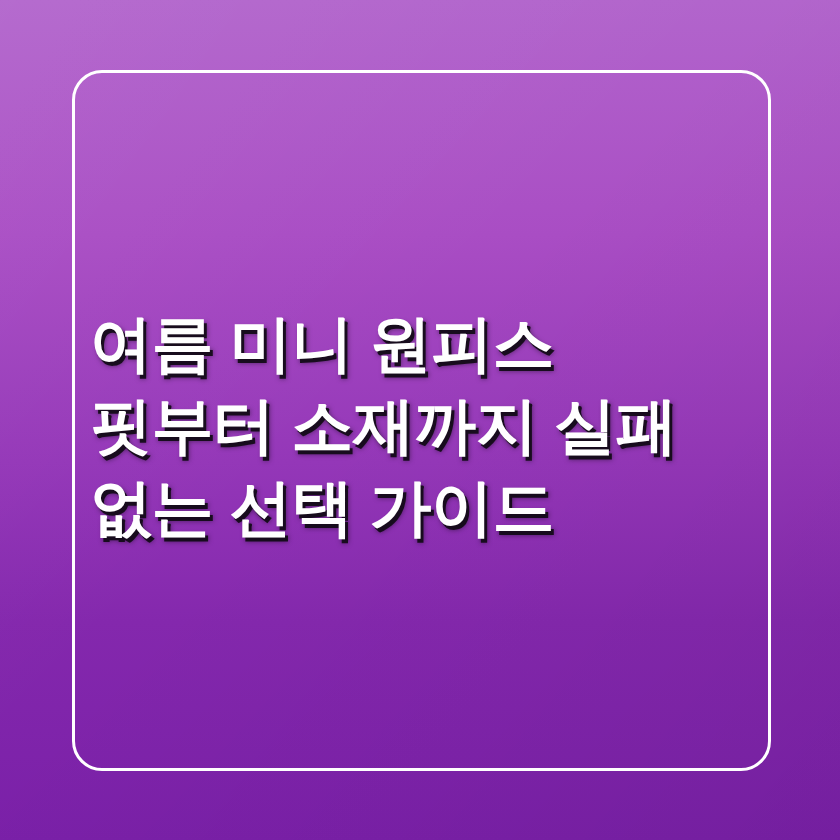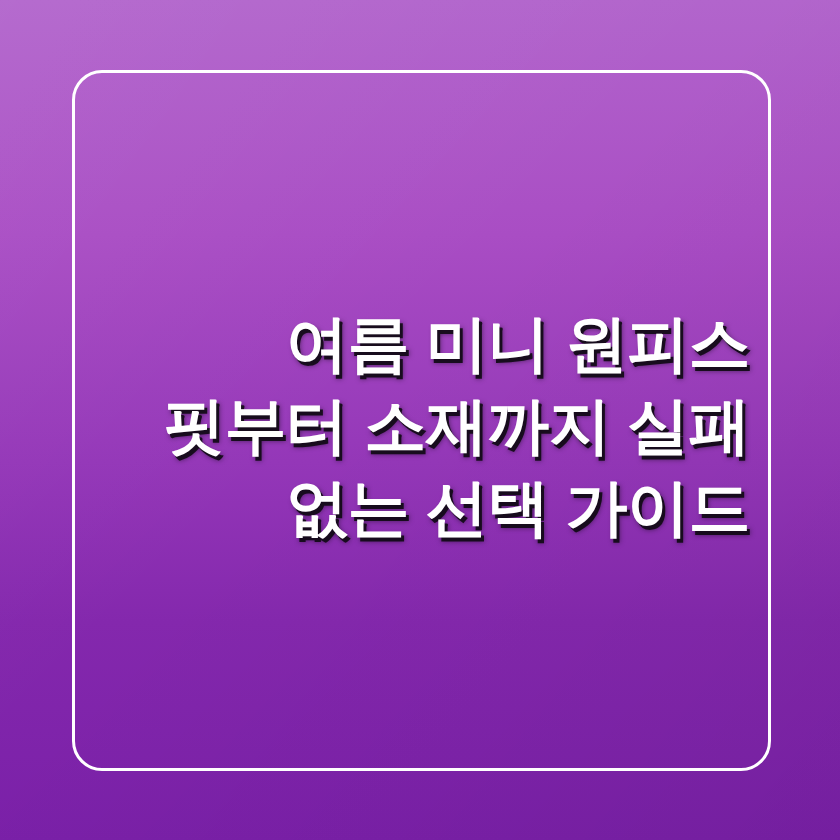--- a/index.html
+++ b/index.html
@@ -43,21 +43,21 @@
     position: absolute;
     inset: 0;
     display: flex;
     align-items: center;
     justify-content: center;
     z-index: 3;
   }
 
   .headline {
     width: 660px;
-    text-align: right;
+    text-align: left;
     color: #ffffff;
     font-weight: 700;
     font-size: 62px;
     line-height: 1.32;
     letter-spacing: -0.5px;
     text-shadow:
       3px 4px 0px rgba(17,10,22,0.92),
       3px 4px 5px rgba(17,10,22,0.55);
     white-space: pre-line;
     margin-top: 12px;

